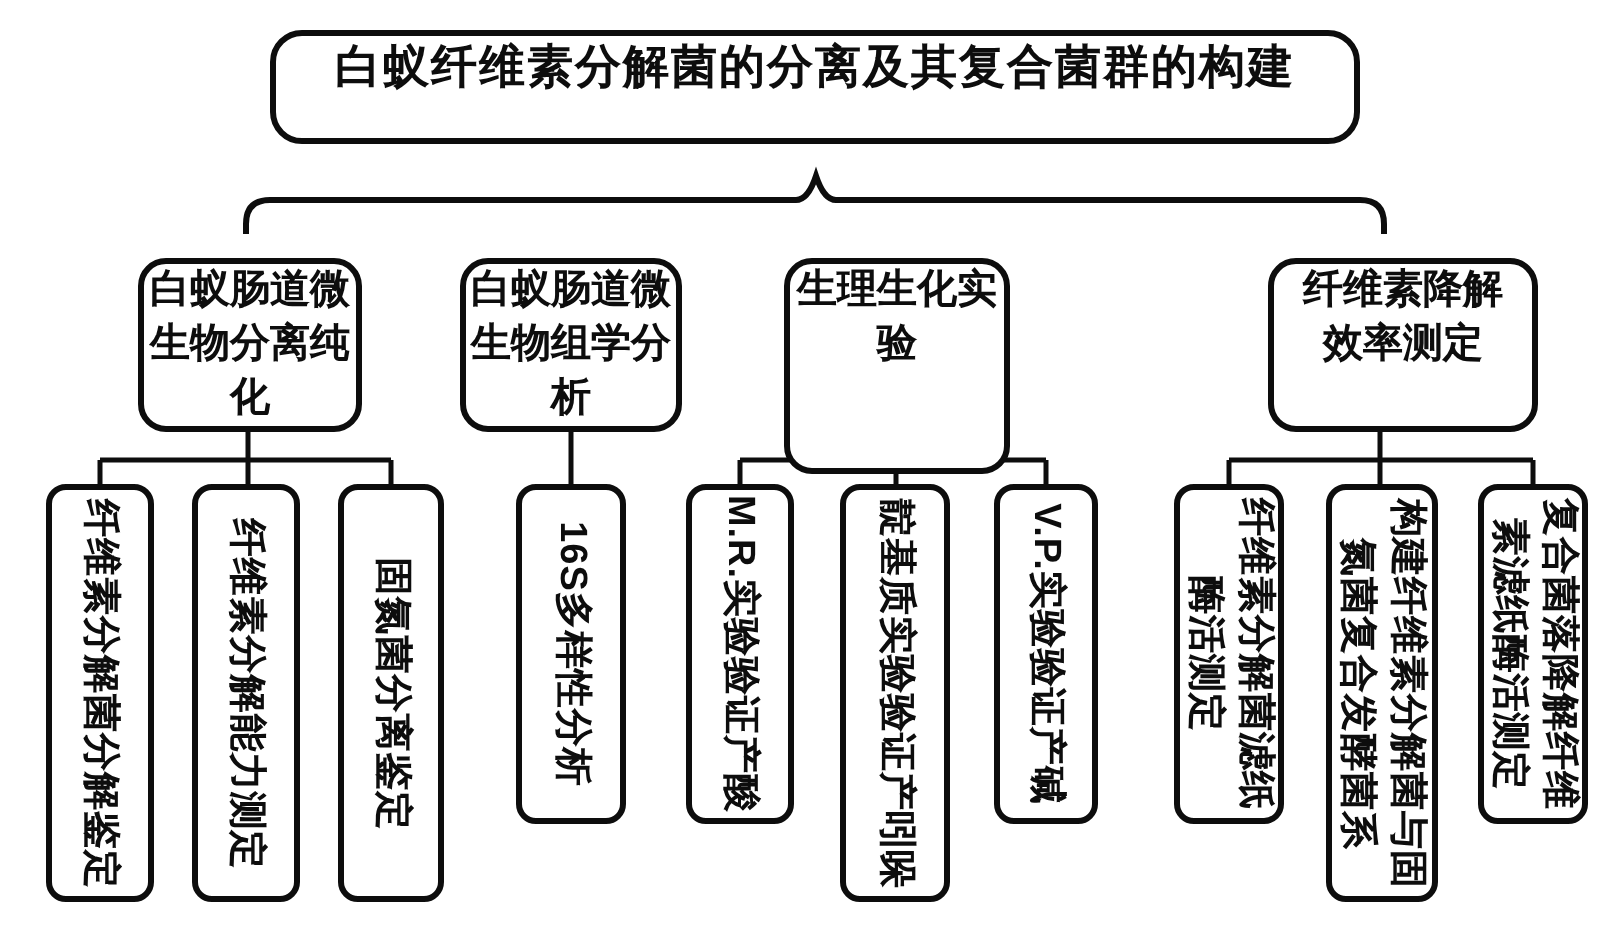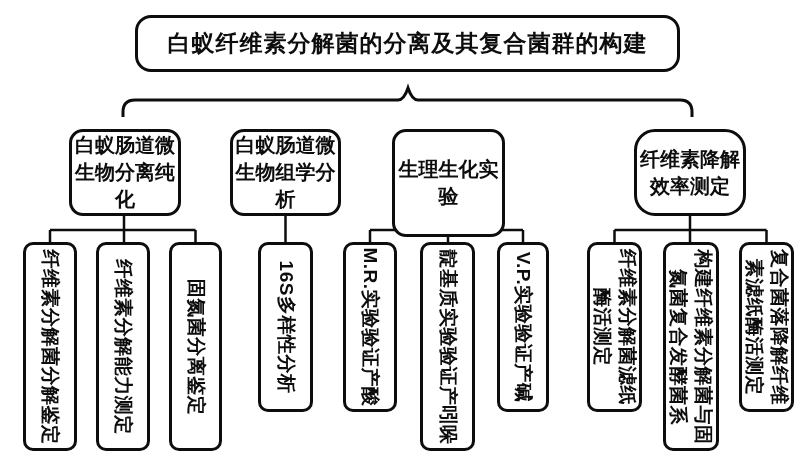--- a/index.html
+++ b/index.html
@@ -3,21 +3,21 @@
 <meta charset="utf-8">
 <style>
   html,body{margin:0;padding:0;background:#ffffff;}
   .canvas{
     position:relative;width:812px;height:476px;background:#ffffff;overflow:hidden;
     font-family:"Liberation Sans","DejaVu Sans",sans-serif;color:#0d0d0d;
   }
   .connectors{position:absolute;left:0;top:0;width:812px;height:476px;}
   .box{
     position:absolute;box-sizing:border-box;background:#ffffff;
-    border:3px solid #0d0d0d;display:flex;align-items:center;justify-content:center;
+    border:3px solid #0d0d0d;display:flex;justify-content:center;
   }
   .title-box{border-radius:16px;font-size:23px;font-weight:700;letter-spacing:1px;}
   .l2{border-radius:14px;font-size:20px;font-weight:700;line-height:27px;
       text-align:center;white-space:pre-line;}
   .l3{border-radius:10px;}
   .tall{height:209px;}
   .short{height:170px;}
   .vtext{
     position:absolute;left:50%;top:50%;
     transform:translate(-50%,-50%) rotate(90deg);
@@ -56,21 +56,21 @@
   </div>
   <div class="box l2" style="left:230px;top:129px;width:111px;height:87px;">
     <span>白蚁肠道微
 生物组学分
 析</span>
   </div>
   <div class="box l2" style="left:392px;top:129px;width:113px;height:108px;">
     <span>生理生化实
 验</span>
   </div>
-  <div class="box l2" style="left:634px;top:129px;width:112px;height:87px;border-radius:21px;">
+  <div class="box l2" style="left:634px;top:129px;width:135px;height:87px;">
     <span>纤维素降解
 效率测定</span>
   </div>
 
   <div class="box l3 tall" style="left:23px;top:242px;width:54px;">
     <span class="vtext w-tall">纤维素分解菌分解鉴定</span>
   </div>
   <div class="box l3 tall" style="left:96px;top:242px;width:54px;">
     <span class="vtext w-tall">纤维素分解能力测定</span>
   </div>

